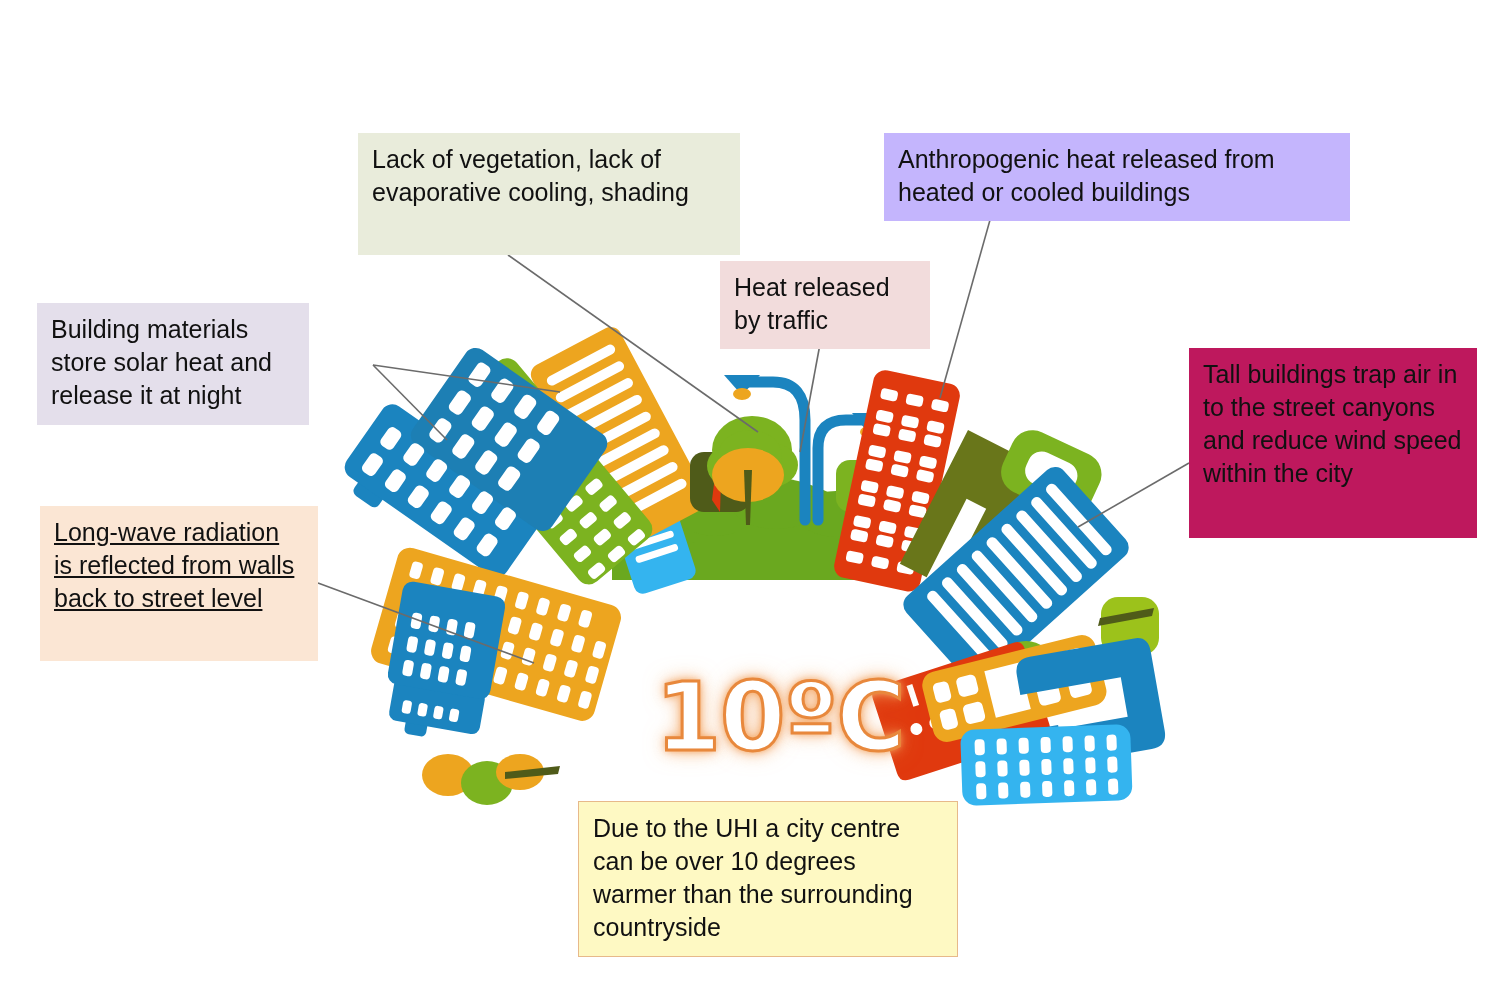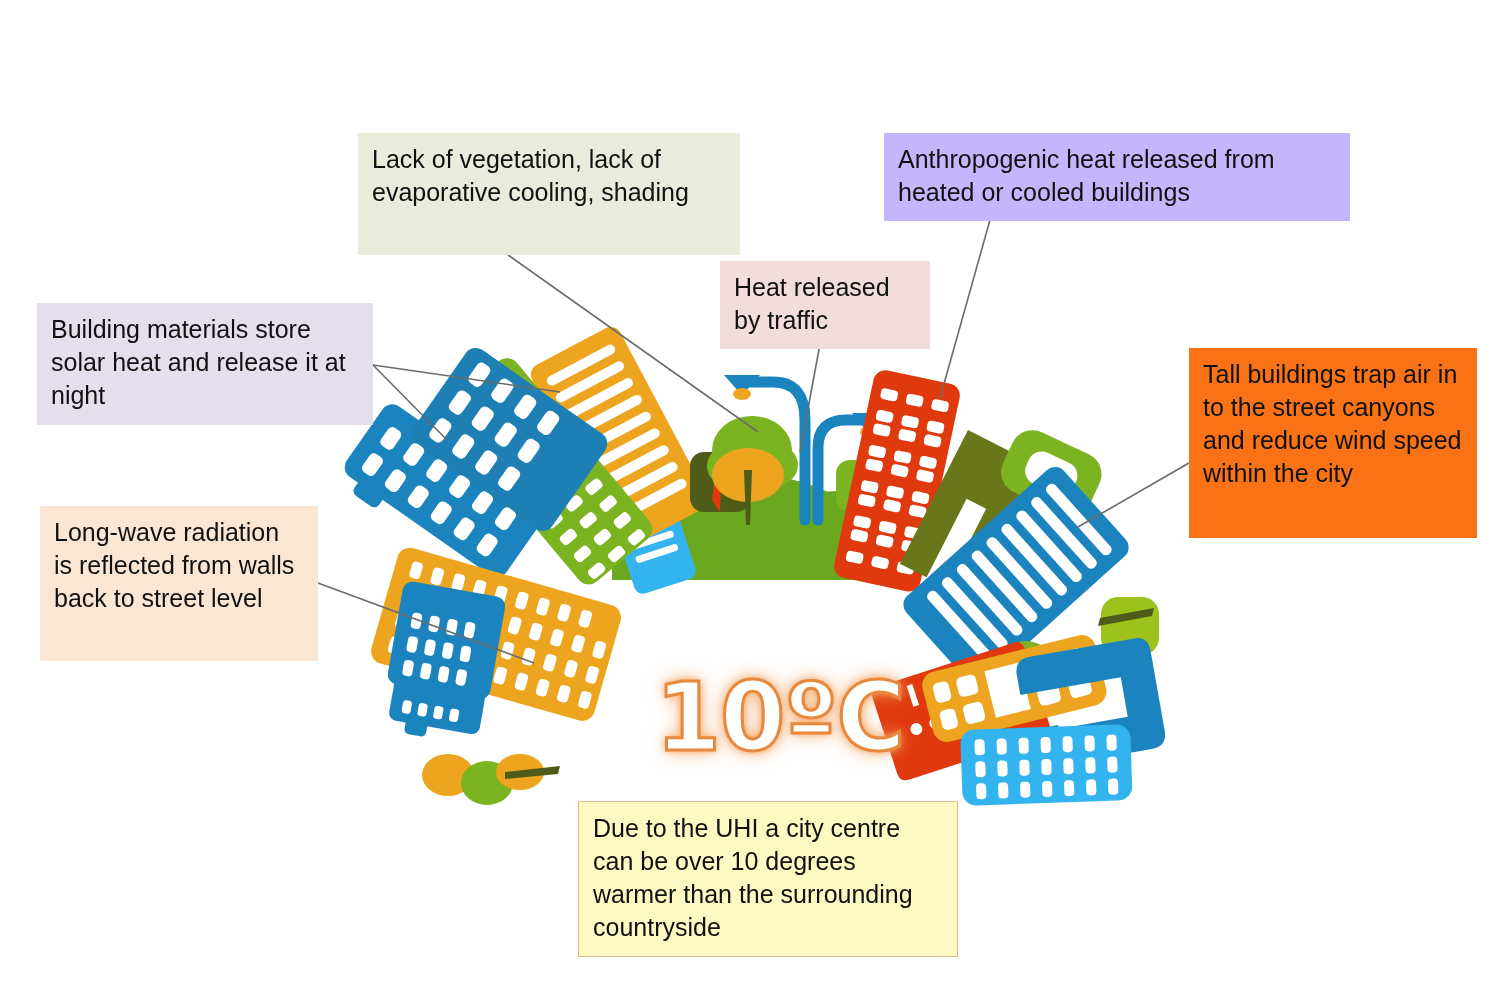--- a/index.html
+++ b/index.html
@@ -309,17 +309,17 @@
       <line x1="373" y1="365" x2="560" y2="392" stroke="#6b6b6b" stroke-width="1.6"></line>
       <line x1="1189" y1="463" x2="1078" y2="527" stroke="#6b6b6b" stroke-width="1.6"></line>
       <line x1="318" y1="583" x2="534" y2="663" stroke="#6b6b6b" stroke-width="1.6"></line>
     </svg>
 
   <div class="temp-label">10ºC</div>
 
 <div class="callout" style="left: 358px; top: 133px; width: 382px; min-height: 122px; background: rgb(233, 236, 219);">Lack of vegetation, lack of evaporative cooling, shading</div>
     <div class="callout" style="left: 884px; top: 133px; width: 466px; min-height: 86px; background: #c4b5fd;">Anthropogenic heat released from heated or cooled buildings</div>
     <div class="callout" style="left: 720px; top: 261px; width: 210px; min-height: 83px; background: rgb(242, 220, 220);">Heat released by traffic</div>
-    <div class="callout" style="left: 37px; top: 303px; width: 336px; min-height: 122px; background: rgb(228, 223, 235);">Building materials store solar heat and release it at night</div>
-    <div class="callout" style="left: 1189px; top: 348px; width: 288px; min-height: 190px; background: #f97316;">Tall buildings trap air in to the street canyons and reduce wind speed within the city</div>
-    <div class="callout" style="left: 40px; top: 506px; width: 278px; min-height: 155px; background: rgb(251, 230, 212);">Long-wave radiation is reflected from walls back to street level</div>
+    <div class="callout" style="left: 37px; top: 303px; width: 272px; min-height: 122px; background: rgb(228, 223, 235);">Building materials store solar heat and release it at night</div>
+    <div class="callout" style="left: 1189px; top: 348px; width: 288px; min-height: 190px; background: #be185d;">Tall buildings trap air in to the street canyons and reduce wind speed within the city</div>
+    <div class="callout" style="left: 40px; top: 506px; width: 278px; min-height: 155px; background: rgb(251, 230, 212); text-decoration: underline;">Long-wave radiation is reflected from walls back to street level</div>
     <div class="callout" style="left: 578px; top: 801px; width: 380px; min-height: 119px; background: #fef9c3; border: 1px solid rgb(231, 185, 138);">Due to the UHI a city centre can be over 10 degrees warmer than the surrounding countryside</div>
   </div>
 
 </body></html>

